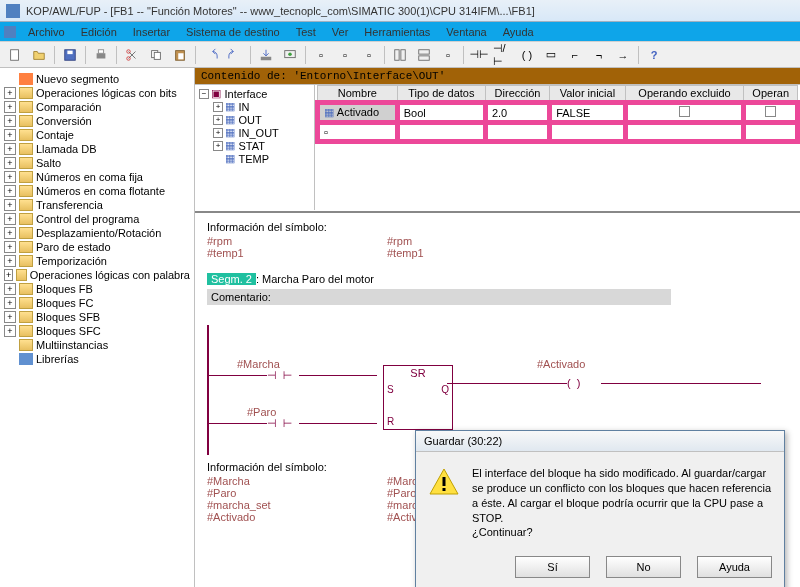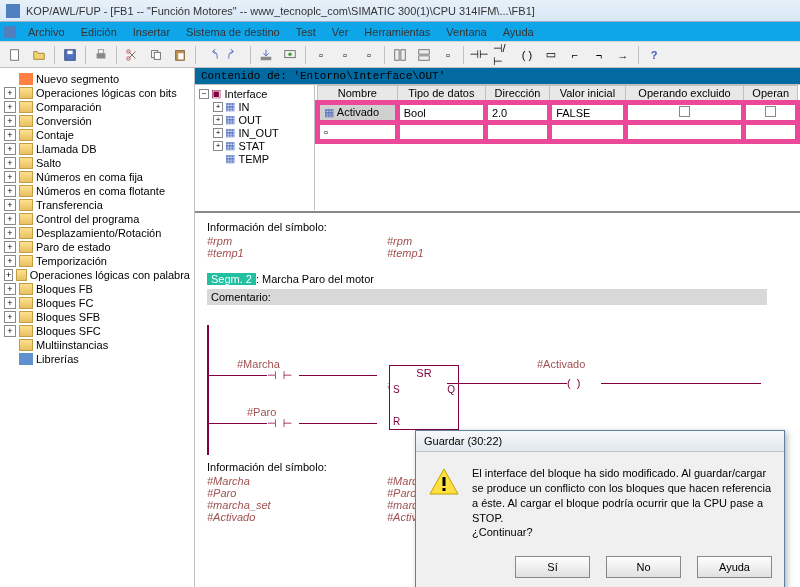--- a/index.html
+++ b/index.html
@@ -17,39 +17,39 @@
 .sidebar { width: 195px; background: #fff; border-right: 1px solid #c0c0c0; overflow: auto; padding: 4px 2px; }
 .tree-node { display: flex; align-items: center; padding: 1px 2px; cursor: pointer; white-space: nowrap; }
 .tree-exp { width: 12px; height: 12px; border: 1px solid #888; display: inline-flex; align-items: center; justify-content: center; font-size: 9px; margin-right: 3px; background: #fff; }
 .tree-icon { width: 14px; height: 12px; margin-right: 3px; display: inline-block; }
 .icon-folder { background: linear-gradient(#ffe090,#e8c060); border: 1px solid #c0a040; }
 .icon-seg { background: #ff8040; }
 .icon-lib { background: #6090d0; }
 .tree-label { color: #000; }
 .content { flex: 1; display: flex; flex-direction: column; background: #fff; }
 .interface-pane { height: 145px; border-bottom: 2px solid #888; overflow: hidden; }
-.content-header { background: #0369a1; padding: 2px 6px; font-family: 'Courier New', monospace; border-bottom: 1px solid #c0c0c0; }
+.content-header { background: #a16207; padding: 2px 6px; font-family: 'Courier New', monospace; border-bottom: 1px solid #c0c0c0; }
 .iface-body { display: flex; height: calc(100% - 18px); }
 .iface-tree { width: 120px; border-right: 1px solid #c0c0c0; padding: 2px; font-family: 'Courier New', monospace; }
 .iface-tree-node { display: flex; align-items: center; padding: 0 2px; }
 .iface-exp { width: 10px; height: 10px; border: 1px solid #888; display: inline-flex; align-items: center; justify-content: center; font-size: 8px; margin-right: 2px; background: #fff; cursor: pointer; }
 .iface-table { flex: 1; }
 .iface-table table { width: 100%; border-collapse: collapse; font-family: 'Courier New', monospace; }
 .iface-table th { background: #e8e8e8; border: 1px solid #c0c0c0; padding: 1px 4px; text-align: center; font-weight: normal; }
 .iface-table td { border: 5px solid #ec4899; padding: 1px 4px; }
 .iface-table tr.data-row td:first-child { background: #d0d0d0; }
 .checkbox-cell { text-align: center; }
 .cbox { width: 11px; height: 11px; border: 1px solid #888; display: inline-block; background: #fff; }
 .editor { flex: 1; overflow: auto; padding: 8px 12px; font-family: 'Courier New', monospace; position: relative; }
 .info-title { color: #000; margin-bottom: 2px; }
-.sym-row { display: flex; font-style: italic; }
+.sym-row { display: flex; }
 .sym-col { width: 180px; color: #a05050; }
 .segm-badge { background: #20c0a0; color: #fff; padding: 0 4px; display: inline-block; }
 .segm-line { margin-top: 14px; }
-.comment-box { background: #d8d8d8; color: #000; padding: 2px 4px; margin-top: 4px; width: 560px; height: 16px; }
+.comment-box { background: #d8d8d8; color: #000; padding: 2px 4px; margin-top: 4px; width: 464px; height: 16px; }
 .ladder { margin-top: 20px; position: relative; height: 130px; width: 560px; }
 .rail { position: absolute; left: 0; top: 0; bottom: 0; width: 2px; background: #800040; }
 .wire { position: absolute; height: 1px; background: #800040; }
 .contact-lbl { position: absolute; color: #a05050; font-size: 11px; }
 .box-lbl { position: absolute; color: #a05050; font-size: 11px; text-align: center; margin-top: 44px; }
 .sr-box { position: absolute; border: 1px solid #800040; background: #fff; }
 .sr-box .sr-title { text-align: center; border-bottom: none; color: #800040; padding: 1px; }
 .sr-pin { position: absolute; color: #800040; font-size: 10px; }
 .dialog-overlay { position: absolute; left: 415px; top: 430px; width: 370px; background: #f0f0f0; border: 1px solid #6080a0; box-shadow: 2px 2px 6px rgba(0,0,0,0.3); }
 .dialog-title { background: linear-gradient(#f8f8f8,#e0e8f0); padding: 4px 8px; border-bottom: 1px solid #c0c0c0; }
@@ -354,21 +354,21 @@
       </div>
       <div class="comment-box">Comentario:</div>
       <div class="ladder">
         <div class="rail"></div>
         <div class="wire" style="left:0;top:50px;width:60px"></div>
         <div class="contact-lbl" style="left:30px;top:33px">#Marcha</div>
         <div style="position:absolute;left:60px;top:44px;color:#800040">⊣&nbsp;&nbsp;⊢</div>
         <div class="wire" style="left:92px;top:50px;width:78px"></div>
         <div class="box-lbl" style="left:170px;top:10px;width:70px;white-space:pre-line">#marcha_
 set</div>
-        <div class="sr-box" style="left:182px;top:40px;width:70px;height:65px">
+        <div class="sr-box" style="left:176px;top:40px;width:70px;height:65px">
           <div class="sr-title">SR</div>
           <span class="sr-pin" style="left:3px;top:18px">S</span>
           <span class="sr-pin" style="right:3px;top:18px">Q</span>
           <span class="sr-pin" style="left:3px;bottom:2px">R</span>
         </div>
         <div class="wire" style="left:240px;top:58px;width:120px"></div>
         <div class="contact-lbl" style="left:330px;top:33px">#Activado</div>
         <div style="position:absolute;left:360px;top:52px;color:#800040">(&nbsp;&nbsp;)</div>
         <div class="wire" style="left:394px;top:58px;width:160px"></div>
         <div class="wire" style="left:0;top:98px;width:60px"></div>

